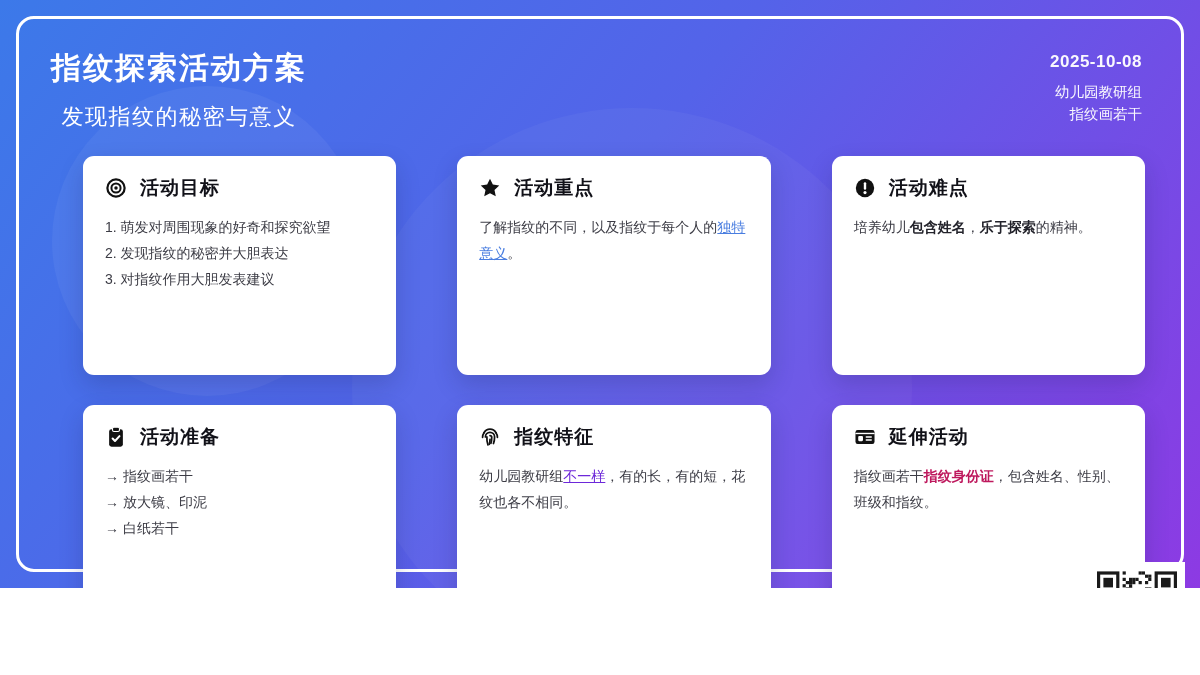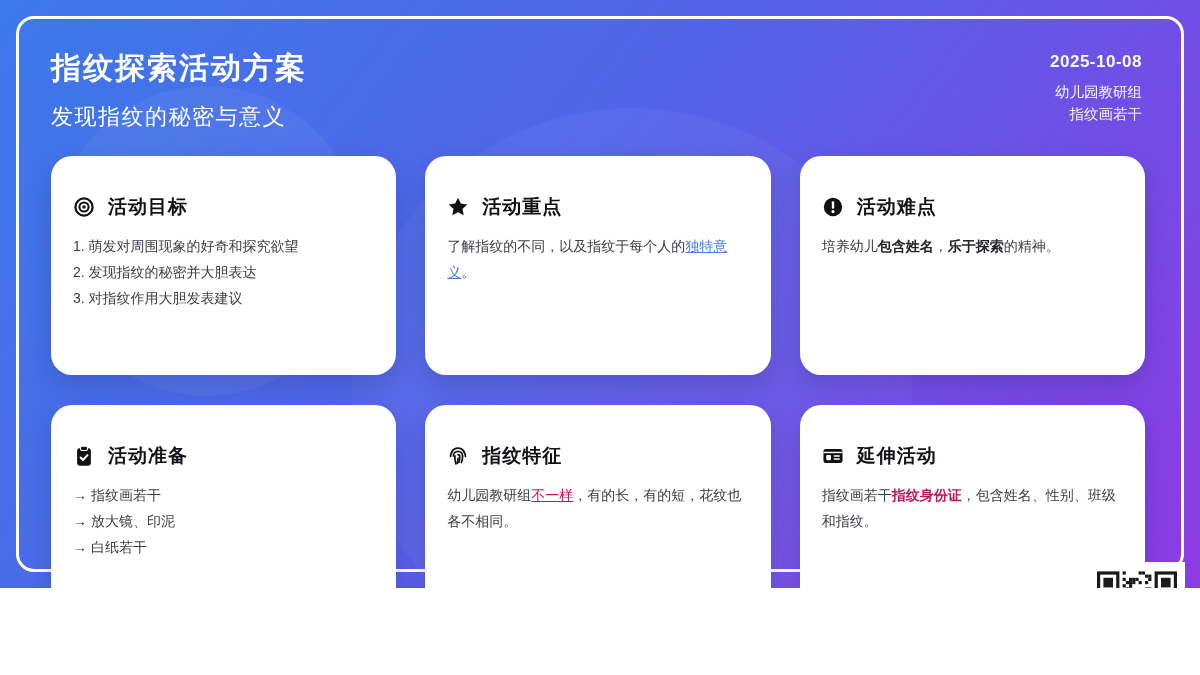--- a/index.html
+++ b/index.html
@@ -14,44 +14,45 @@
   }
   .decor-circle{position:absolute;border-radius:50%;background:rgba(255,255,255,0.05);}
   .circle-a{left:52px;top:86px;width:310px;height:310px;}
   .circle-b{left:352px;top:108px;width:560px;height:560px;background:rgba(255,255,255,0.04);}
   .frame{
     position:absolute;left:16px;top:16px;right:16px;bottom:16px;
     border:3px solid #ffffff;border-radius:18px;pointer-events:none;
   }
   .header{position:absolute;left:51px;top:48px;color:#ffffff;}
   .page-title{font-size:30px;font-weight:700;letter-spacing:2px;margin:0;}
-  .page-subtitle{font-size:22px;font-weight:400;letter-spacing:1.5px;margin-top:13px;}
+  .page-subtitle{font-size:22px;font-weight:400;letter-spacing:1.5px;margin-top:13px;text-align:center;}
   .meta{position:absolute;right:58px;top:52px;text-align:right;color:rgba(255,255,255,0.96);}
   .meta-date{font-size:17px;font-weight:700;letter-spacing:0.5px;margin-bottom:9px;}
   .meta-line{font-size:14.5px;line-height:22px;font-weight:400;}
   .grid{
     position:absolute;left:51px;top:156px;width:1094px;
     display:grid;grid-template-columns:repeat(3,1fr);
     grid-template-rows:219px 222px;column-gap:29px;row-gap:30px;
   }
   .card{
-    background:#ffffff;border-radius:21px;padding:35px 22px;
+    background:#ffffff;border-radius:11px;padding:16px 22px;
     box-shadow:0 10px 24px rgba(24,28,82,0.20);
     box-sizing:border-box;
+    margin-left:32px;
   }
   .card-head{display:flex;align-items:center;gap:13px;margin:3px 0 13px;}
   .card-icon{width:22px;height:22px;flex:0 0 auto;display:flex;align-items:center;justify-content:center;}
   .card-icon svg{width:22px;height:22px;display:block;}
   .card-title{font-size:19px;font-weight:700;color:#111118;letter-spacing:1px;}
   .card-body{font-size:14px;color:#3c3c45;line-height:26px;}
   .line{margin:0;}
   .para{margin:0;}
   .seg-bold{font-weight:700;color:#23232b;}
   .seg-link-blue{color:#4a7ee0;text-decoration:underline;cursor:pointer;}
-  .seg-link-purple{color:#be185d;text-decoration:underline;cursor:pointer;}
+  .seg-link-purple{color:#6d28d9;text-decoration:underline;cursor:pointer;}
   .seg-bold-blue{color:#be185d;font-weight:700;}
   .qr-tile{position:absolute;left:1089px;top:562px;width:96px;height:99px;background:#ffffff;}
 </style>
 </head>
 <body>
 
 <div class="page">
   <div class="decor-circle circle-a"></div>
   <div class="decor-circle circle-b"></div>
   <div class="frame"></div>

